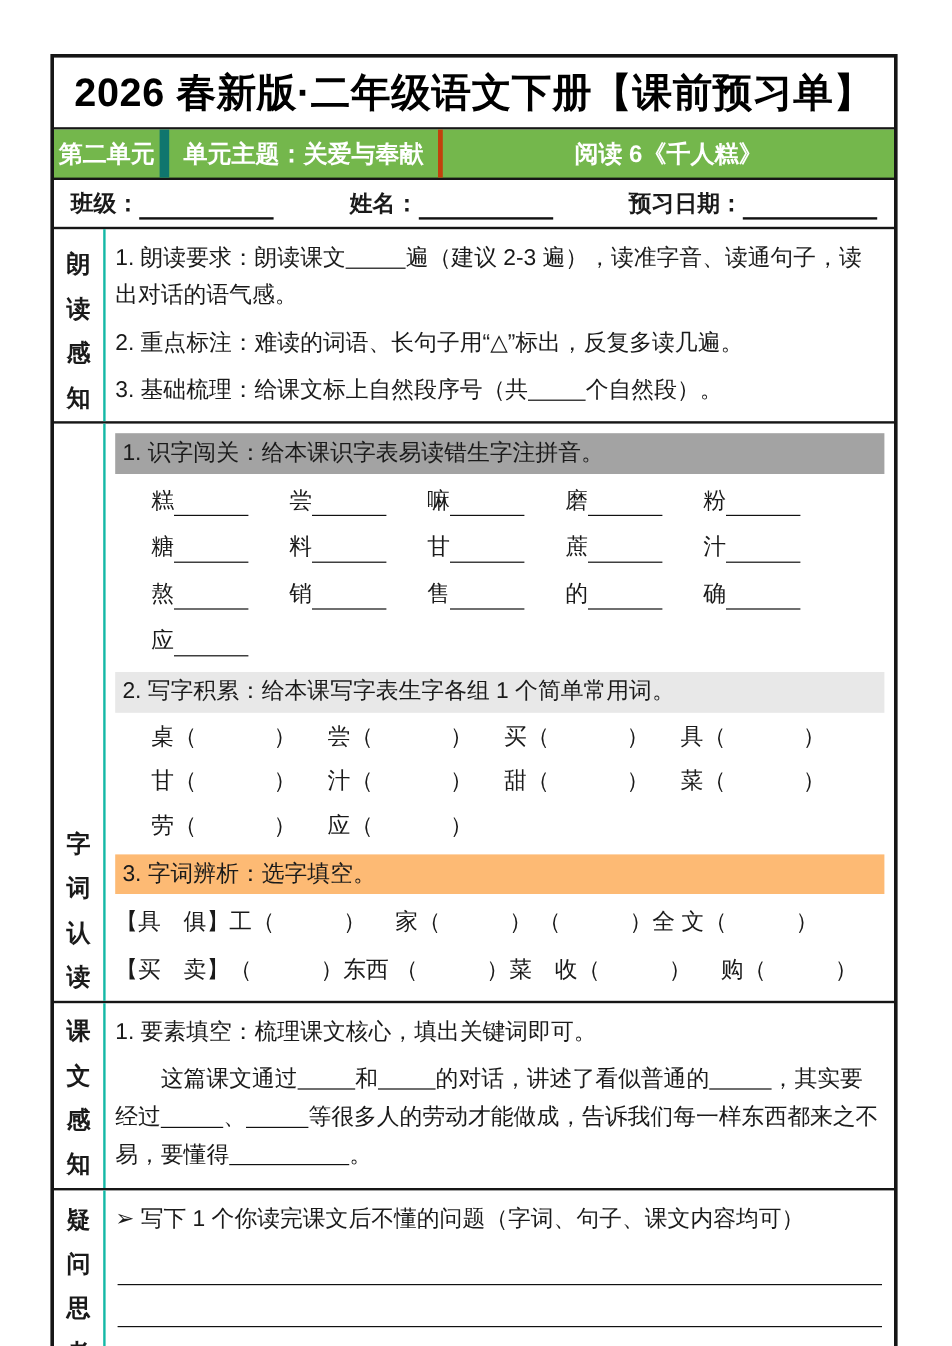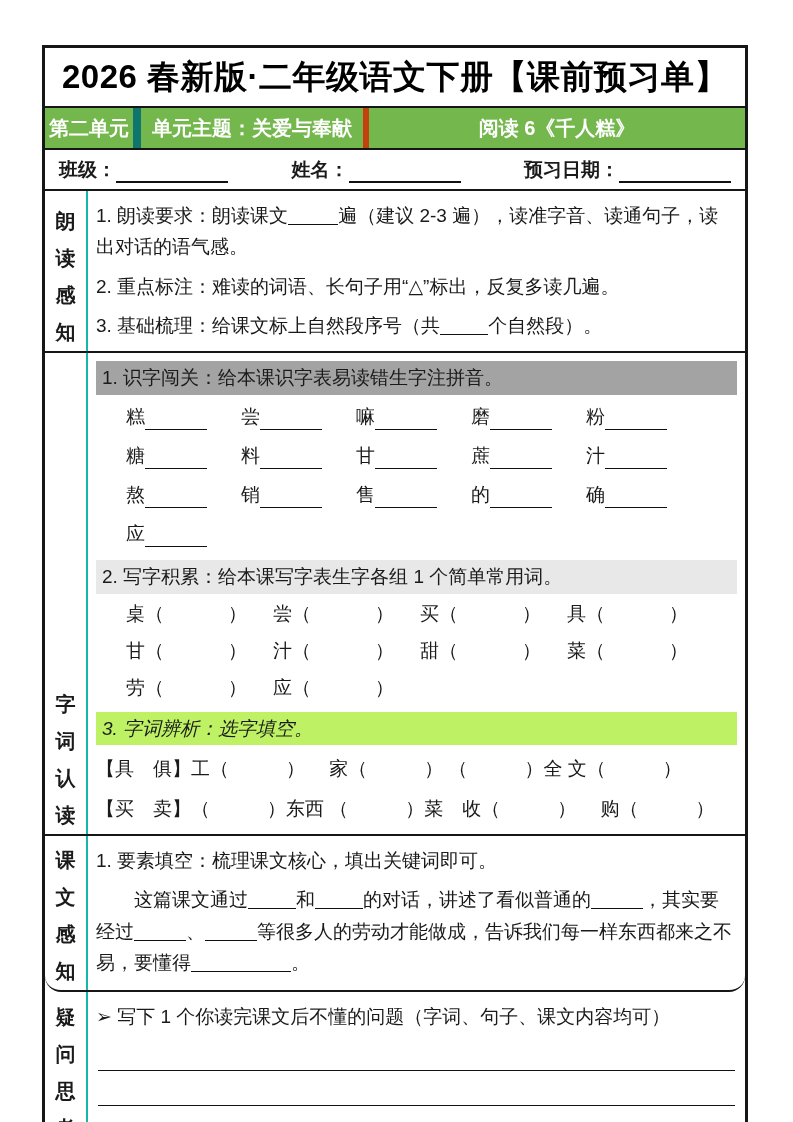--- a/index.html
+++ b/index.html
@@ -18,21 +18,21 @@
     font-size:33px;font-weight:bold;letter-spacing:0.5px;
     border-bottom:2px solid #161616;white-space:nowrap;
   }
   .row-unit{
     height:40px;display:flex;align-items:stretch;
     color:#fff;font-weight:bold;font-size:20px;
     border-bottom:2px solid #161616;
   }
   .unit-cell{display:flex;align-items:center;justify-content:center;box-sizing:border-box;}
   .unit-c1{width:96px;border-right:8px solid #0f766e;}
-  .unit-c2{width:228px;border-right:6px solid #c2410c;}
+  .unit-c2{width:228px;border-right:4px solid #c2410c;}
   .unit-c3{flex:1;border-radius:13px;}
   .row-info{
     height:39px;display:flex;align-items:center;justify-content:space-between;
     font-weight:bold;font-size:19px;padding:0 14px;
     border-bottom:2px solid #161616;
   }
   .info-item{display:flex;align-items:flex-end;justify-content:center;}
   .wline{display:inline-block;width:112px;height:21px;border-bottom:2px solid #111;}
   
   .sec{display:flex;border-bottom:2px solid #161616;box-sizing:border-box;}
@@ -196,27 +196,27 @@
             <span class="wgroup">甘（<span class="pspace"></span>）</span>
             <span class="wgroup">汁（<span class="pspace"></span>）</span>
             <span class="wgroup">甜（<span class="pspace"></span>）</span>
             <span class="wgroup">菜（<span class="pspace"></span>）</span>
           </div>
           <div class="word-row">
             <span class="wgroup">劳（<span class="pspace"></span>）</span>
             <span class="wgroup">应（<span class="pspace"></span>）</span>
           </div>
         </div>
-      <div class="hbar" style="background: #bef264; font-style: italic;">3. 字词辨析：选字填空。</div>
+      <div class="hbar" style="background: #fdba74;">3. 字词辨析：选字填空。</div>
       <p class="choice-line">【具　俱】工（　　　）　 家（　　　） （　　　）全 文（　　　）</p>
       <p class="choice-line">【买　卖】（　　　）东西 （　　　）菜　收（　　　） 　购（　　　）</p>
     </div>
   </div>
 
-  <div class="sec" style="min-height:156px;border-radius:16px;">
+  <div class="sec" style="min-height:156px;">
     <div class="label-cell">
       <div class="vlabel">课文感知</div>
     </div>
     <div class="content">
       <p>1. 要素填空：梳理课文核心，填出关键词即可。</p>
       <p class="para">这篇课文通过<span class="blank" style="width: 48px;"></span>和<span class="blank" style="width: 48px;"></span>的对话，讲述了看似普通的<span class="blank" style="width: 52px;"></span>，其实要经过<span class="blank" style="width: 52px;"></span>、<span class="blank" style="width: 52px;"></span>等很多人的劳动才能做成，告诉我们每一样东西都来之不易，要懂得<span class="blank" style="width: 100px;"></span>。</p>
     </div>
   </div>
 
   <div class="sec last" style="min-height:130px;">

